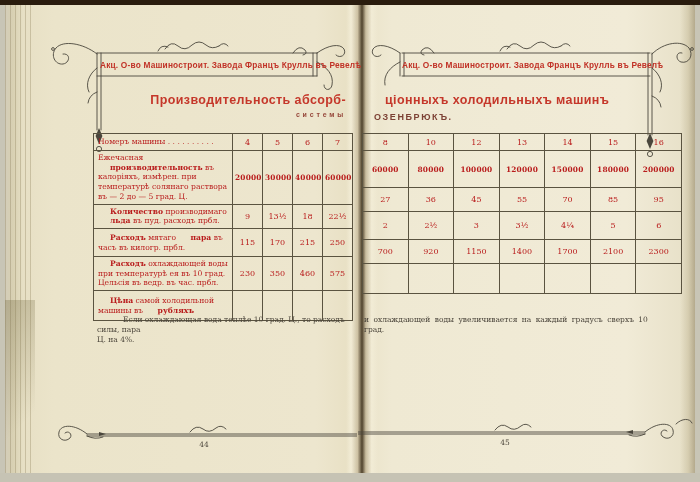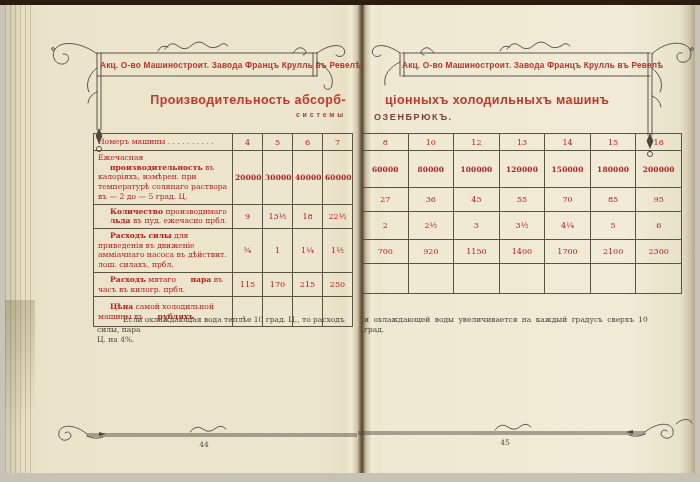--- a/index.html
+++ b/index.html
@@ -207,39 +207,39 @@
     <td class="val">7</td>
   </tr>
   <tr>
     <td class="lab"><span>Ежечасная </span><span class="b">производительность</span><span> въ калоріяхъ, измѣрен. при температурѣ солянаго раствора въ — 2 до — 5 град. Ц.</span></td>
     <td class="val">20000</td>
     <td class="val">30000</td>
     <td class="val">40000</td>
     <td class="val">60000</td>
   </tr>
   <tr>
-    <td class="lab"><span class="b">Количество</span><span> производимаго </span><span class="b">льда</span><span> въ пуд. ежечасно прбл.</span></td>
+    <td class="lab"><span class="b">Количество</span><span> производимаго </span><span class="b">льда</span><span> въ пуд. расходъ прбл.</span></td>
     <td class="val">9</td>
     <td class="val">13½</td>
     <td class="val">18</td>
     <td class="val">22½</td>
-  </tr>
-  <tr>
-    <td class="lab"><span class="b">Расходъ силы</span><span> для приведенія въ движеніе амміачнаго насоса въ дѣйствит. лош. силахъ, прбл.</span></td>
-    <td class="val">¾</td>
-    <td class="val">1</td>
-    <td class="val">1¼</td>
-    <td class="val">1½</td>
   </tr>
   <tr>
     <td class="lab"><span class="b">Расходъ</span><span> мятаго </span><span class="b">пара</span><span> въ часъ въ килогр. прбл.</span></td>
     <td class="val">115</td>
     <td class="val">170</td>
     <td class="val">215</td>
     <td class="val">250</td>
+  </tr>
+  <tr>
+    <td class="lab"><span class="b">Расходъ</span><span> охлаждающей воды при температурѣ ея въ 10 град. Цельсія въ ведр. въ час. прбл.</span></td>
+    <td class="val">230</td>
+    <td class="val">350</td>
+    <td class="val">460</td>
+    <td class="val">575</td>
   </tr>
   <tr>
     <td class="lab"><span class="b">Цѣна</span><span> самой холодильной машины въ </span><span class="b">рубляхъ</span></td>
     <td class="val"></td>
     <td class="val"></td>
     <td class="val"></td>
     <td class="val"></td>
   </tr>
 </tbody>
   </table>

